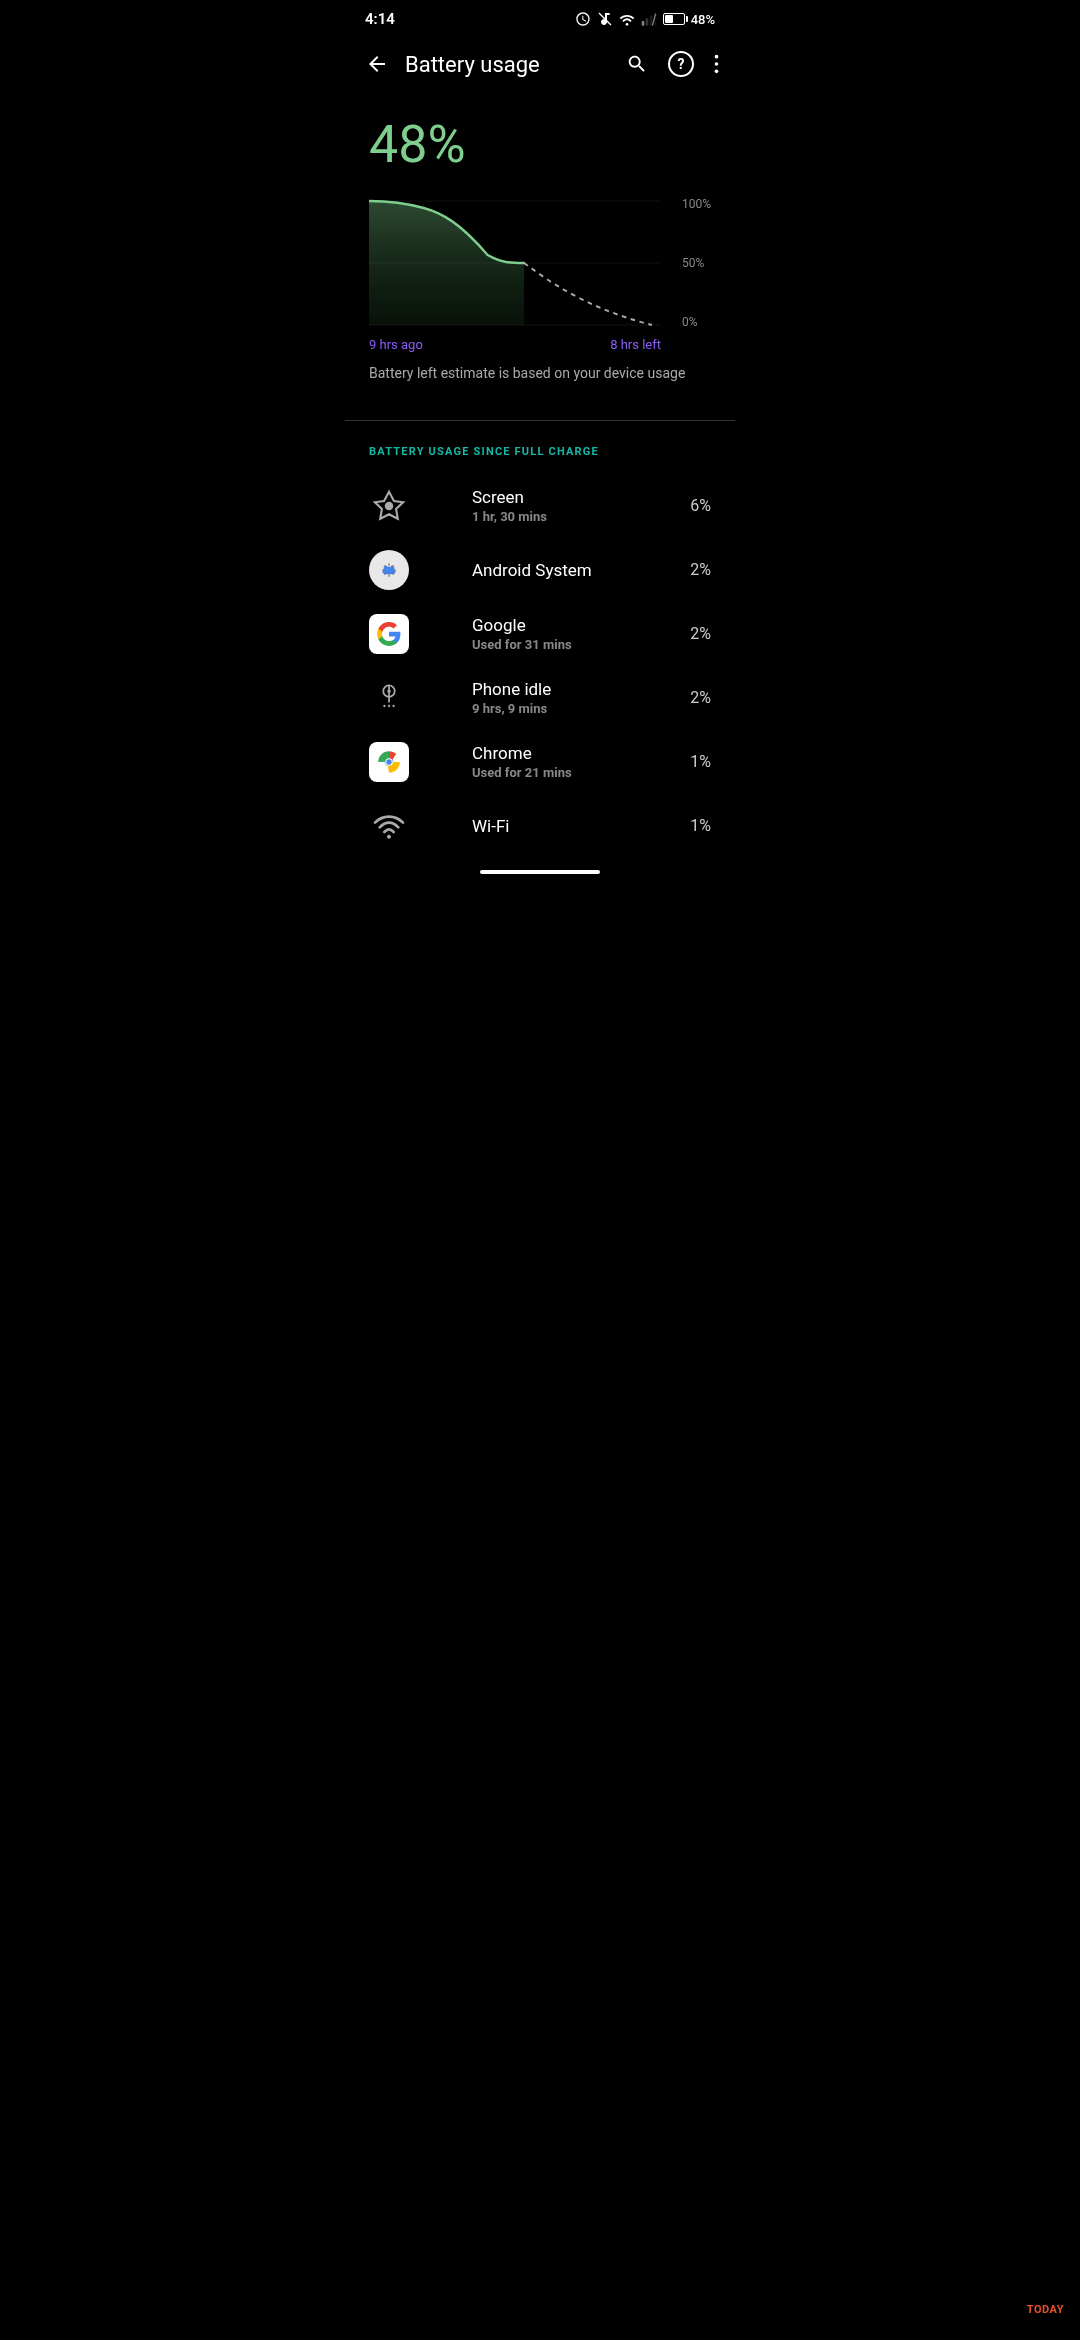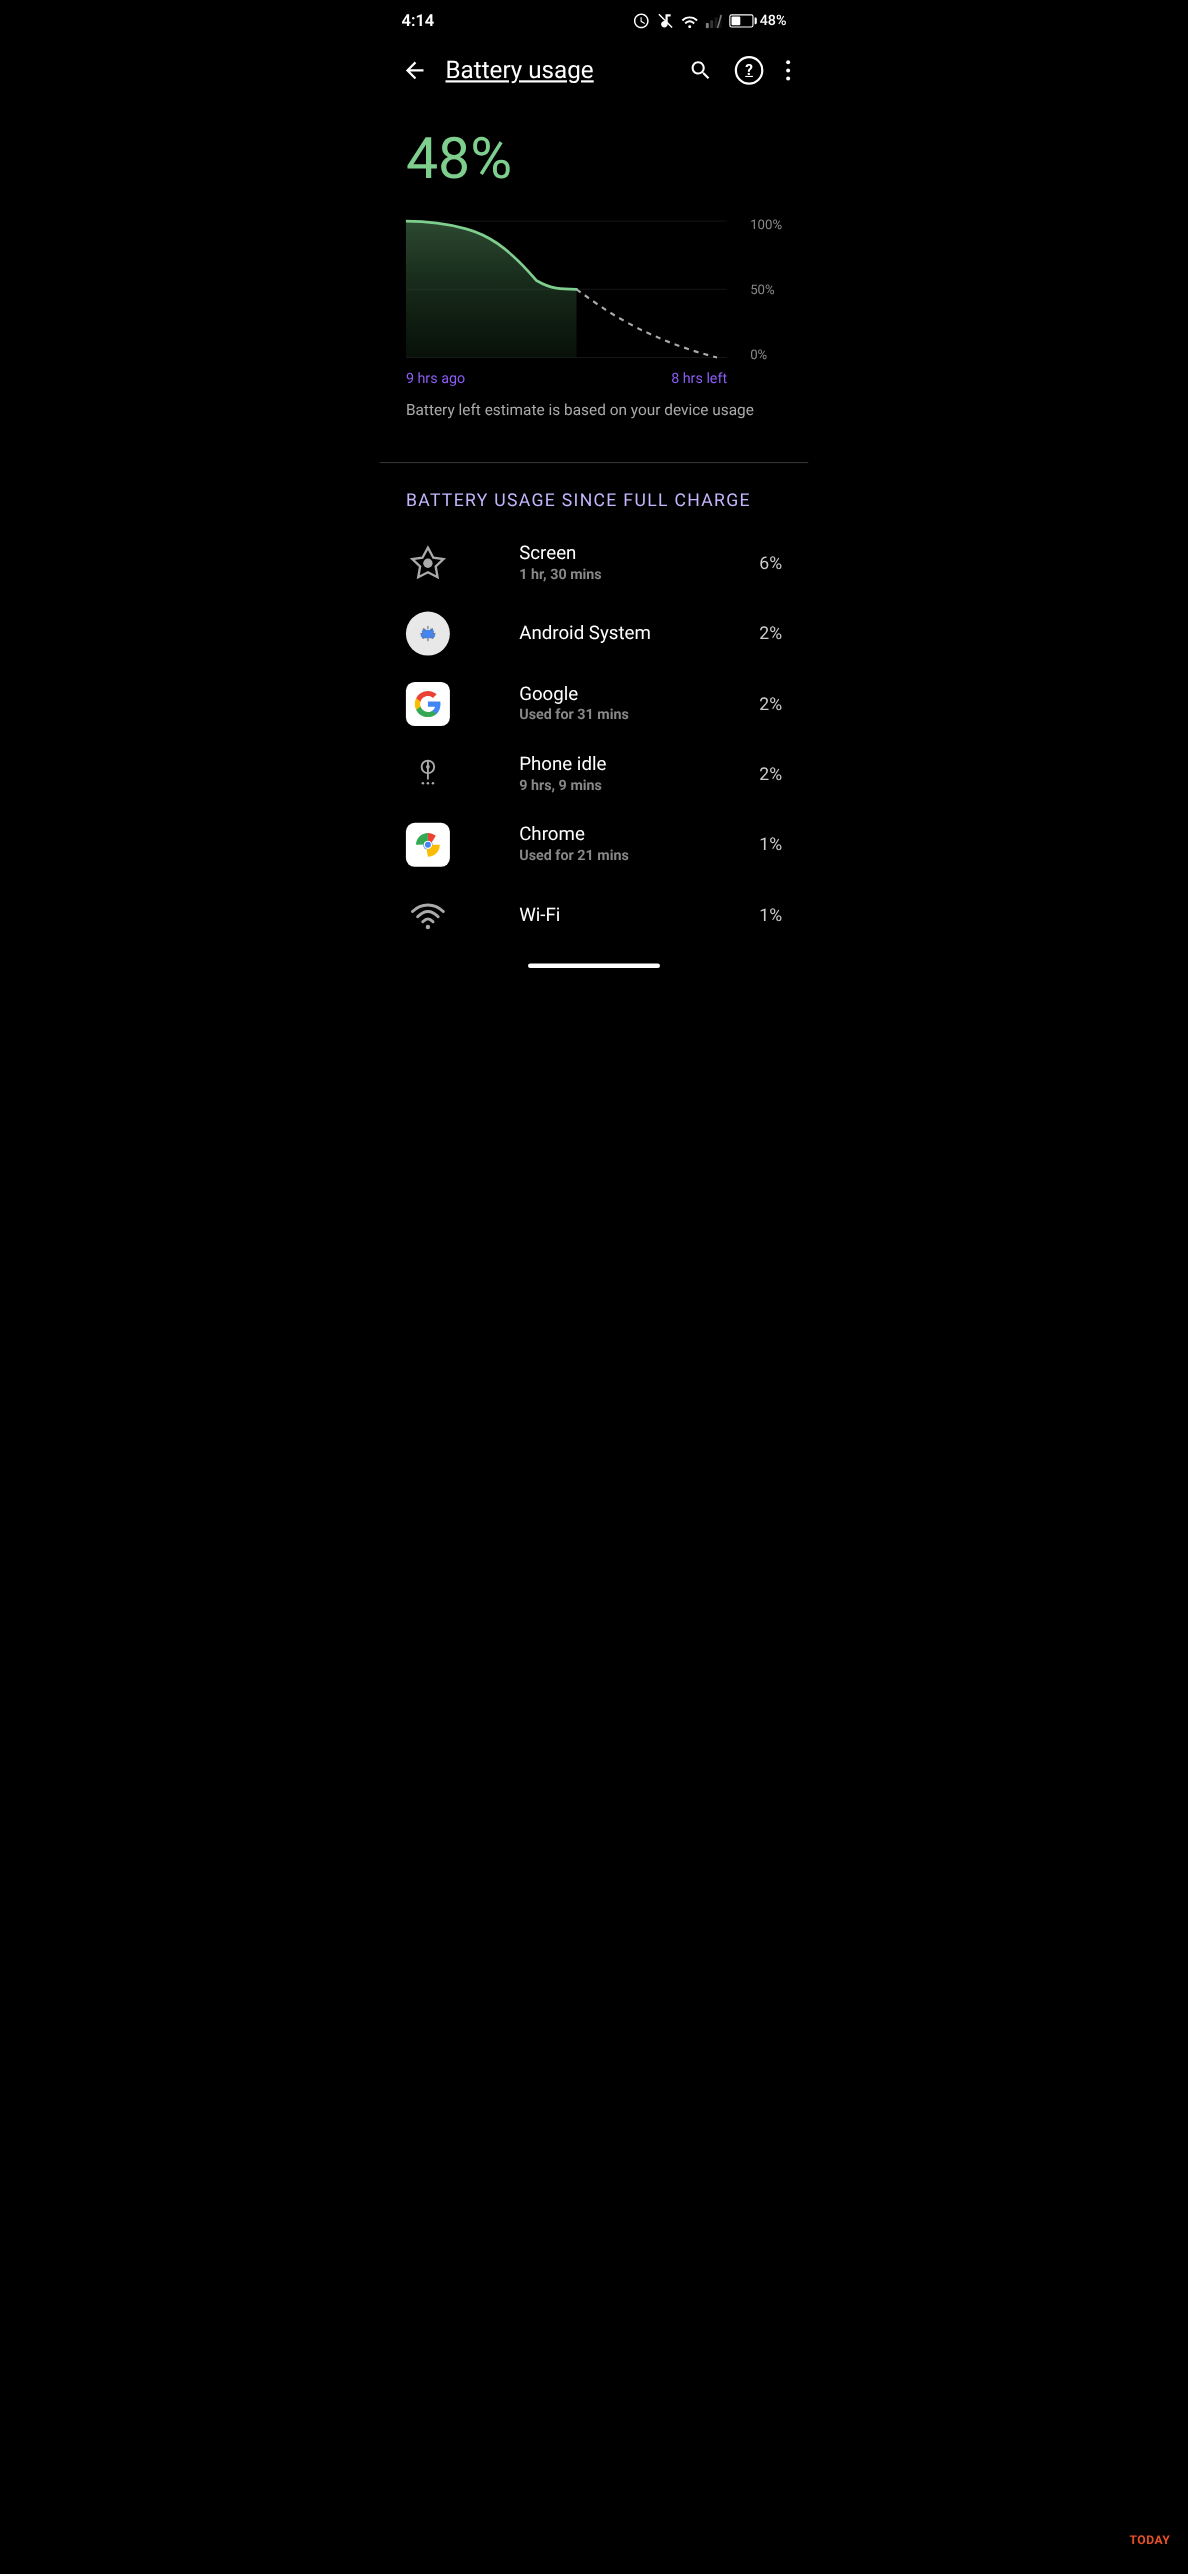--- a/index.html
+++ b/index.html
@@ -58,21 +58,20 @@
       border-radius: 1px;
       width: 48%;
     }
 
     
     .top-nav {
       display: flex;
       align-items: center;
       padding: 12px 16px 16px;
       gap: 12px;
-      text-decoration: underline;
     }
     .back-btn {
       cursor: pointer;
       padding: 4px;
       font-size: 22px;
       color: #fff;
       display: flex;
       align-items: center;
     }
     .nav-title {
@@ -160,24 +159,24 @@
 
     
     .divider {
       height: 1px;
       background: #333;
       margin: 0 0 16px 0;
     }
 
     
     .section-title {
-      font-size: 16px;
-      color: #c4b5fd;
+      font-size: 11px;
+      color: #14b8a6;
       letter-spacing: 1.2px;
-      font-weight: 400;
+      font-weight: 700;
       padding: 8px 24px 16px;
       text-transform: uppercase;
     }
 
     
     .usage-item {
       display: flex;
       align-items: center;
       padding: 12px 24px;
       gap: 20px;

